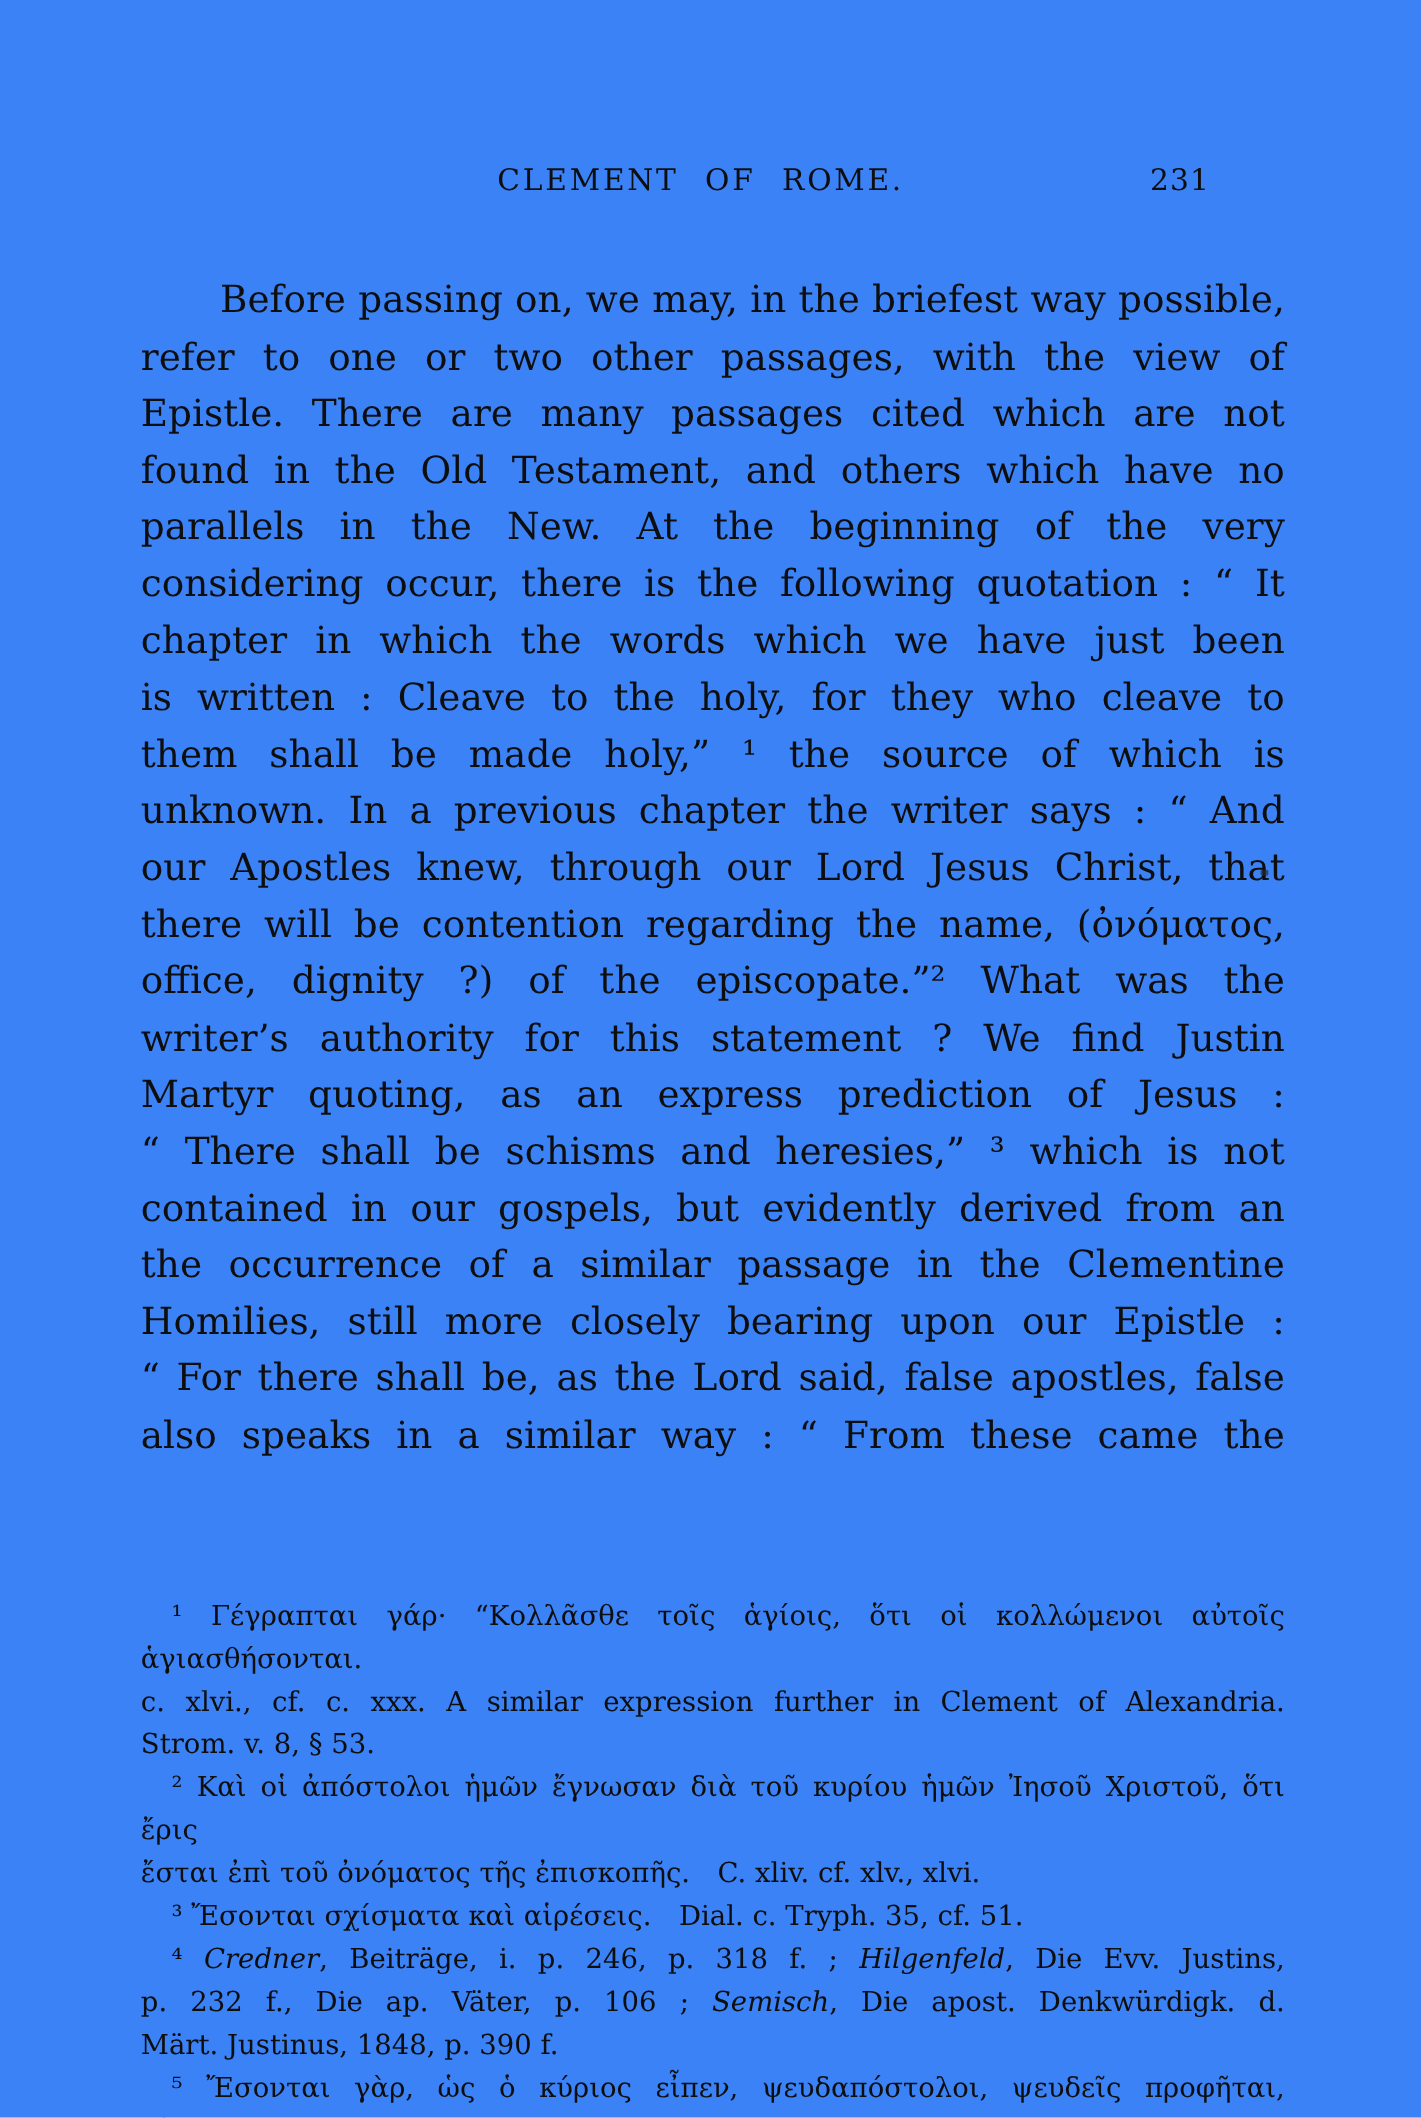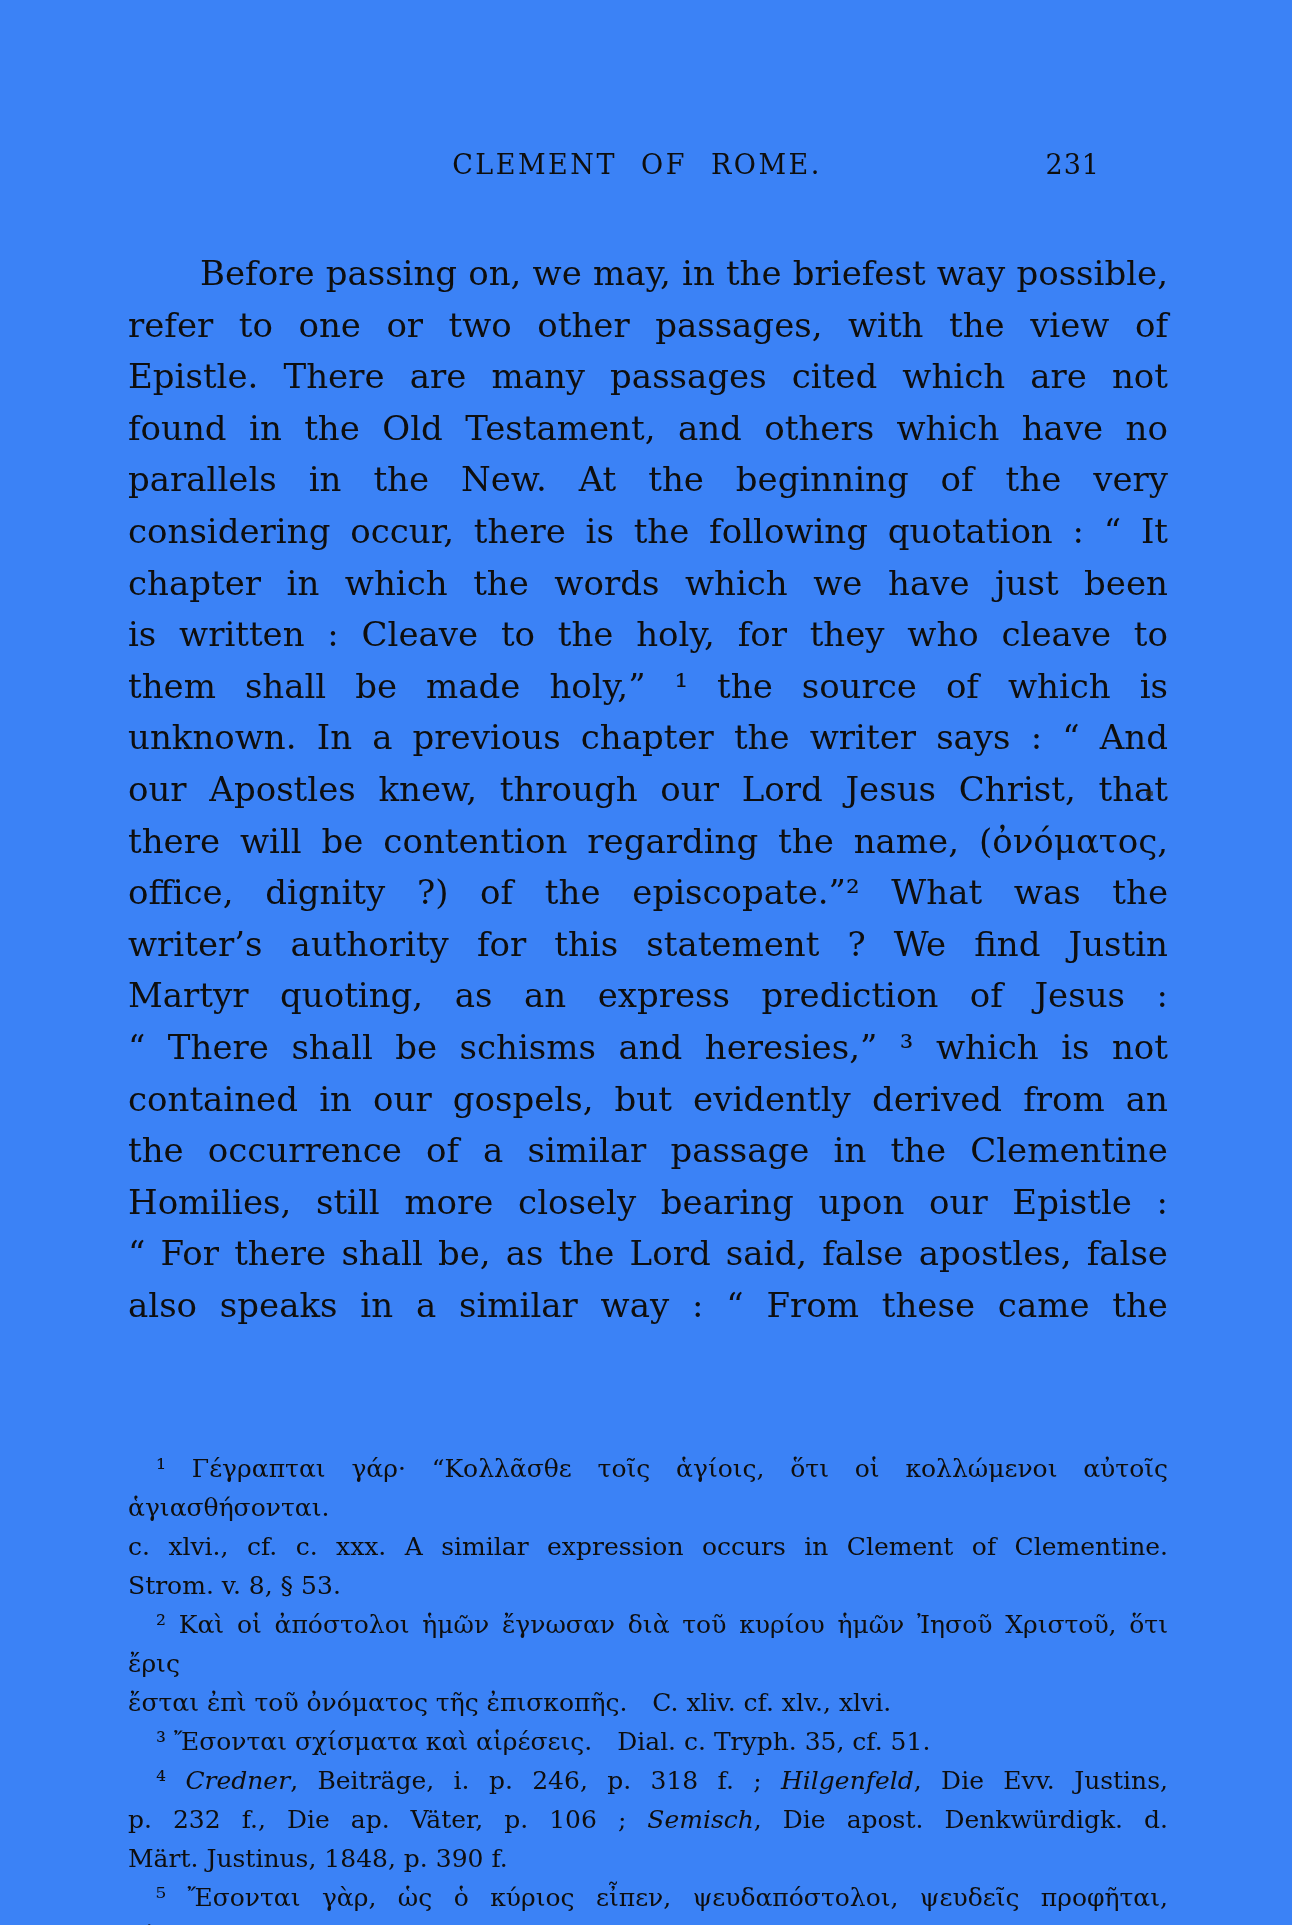--- a/index.html
+++ b/index.html
@@ -87,21 +87,21 @@
       <div class="bline">Martyr quoting, as an express prediction of Jesus :</div>
       <div class="bline">“ There shall be schisms and heresies,” ³ which is not</div>
       <div class="bline">contained in our gospels, but evidently derived from an</div>
       <div class="bline">the occurrence of a similar passage in the Clementine</div>
       <div class="bline">Homilies, still more closely bearing upon our Epistle :</div>
       <div class="bline">“ For there shall be, as the Lord said, false apostles, false</div>
       <div class="bline">also speaks in a similar way :  “ From these came the</div>
     </div>
   <div class="footnotes">
       <div class="fline indent"><span>¹ Γέγραπται γάρ· “Κολλᾶσθε τοῖς ἁγίοις, ὅτι οἱ κολλώμενοι αὐτοῖς ἁγιασθήσονται.</span></div>
-      <div class="fline"><span>c. xlvi., cf. c. xxx.  A similar expression occurs in Clement of Clementine.</span></div>
+      <div class="fline"><span>c. xlvi., cf. c. xxx.  A similar expression further in Clement of Alexandria.</span></div>
       <div class="fline noj"><span>Strom. v. 8, § 53.</span></div>
       <div class="fline indent"><span>² Καὶ οἱ ἀπόστολοι ἡμῶν ἔγνωσαν διὰ τοῦ κυρίου ἡμῶν Ἰησοῦ Χριστοῦ, ὅτι ἔρις</span></div>
       <div class="fline noj"><span>ἔσται ἐπὶ τοῦ ὀνόματος τῆς ἐπισκοπῆς.  C. xliv. cf. xlv., xlvi.</span></div>
       <div class="fline indent noj"><span>³ Ἔσονται σχίσματα καὶ αἱρέσεις.  Dial. c. Tryph. 35, cf. 51.</span></div>
       <div class="fline indent"><span>⁴ </span><span class="it">Credner</span><span>, Beiträge, i. p. 246, p. 318 f. ; </span><span class="it">Hilgenfeld</span><span>, Die Evv. Justins,</span></div>
       <div class="fline"><span>p. 232 f., Die ap. Väter, p. 106 ; </span><span class="it">Semisch</span><span>, Die apost. Denkwürdigk. d.</span></div>
       <div class="fline noj"><span>Märt. Justinus, 1848, p. 390 f.</span></div>
       <div class="fline indent"><span>⁵ Ἔσονται γὰρ, ὡς ὁ κύριος εἶπεν, ψευδαπόστολοι, ψευδεῖς προφῆται, αἱρέσεις,</span></div>
     </div>
   <div class="speck"></div>

